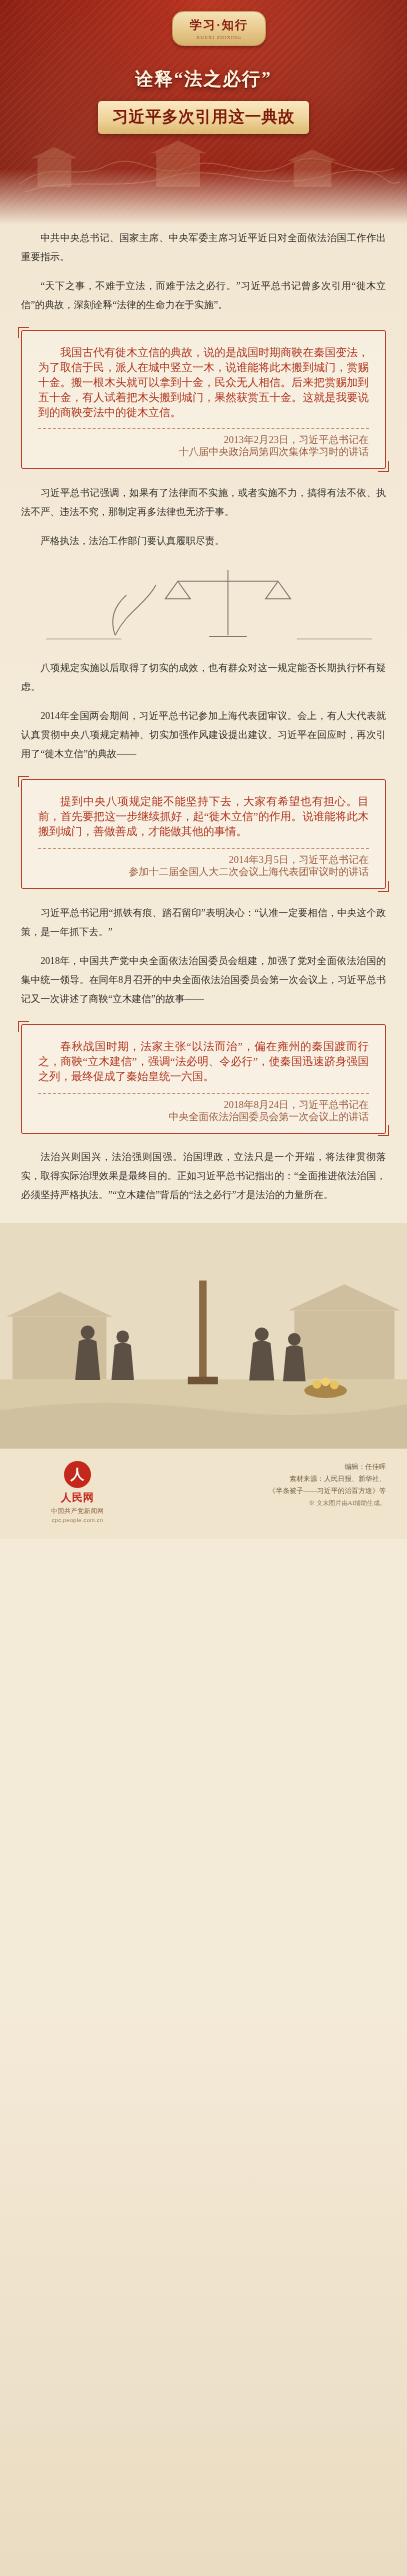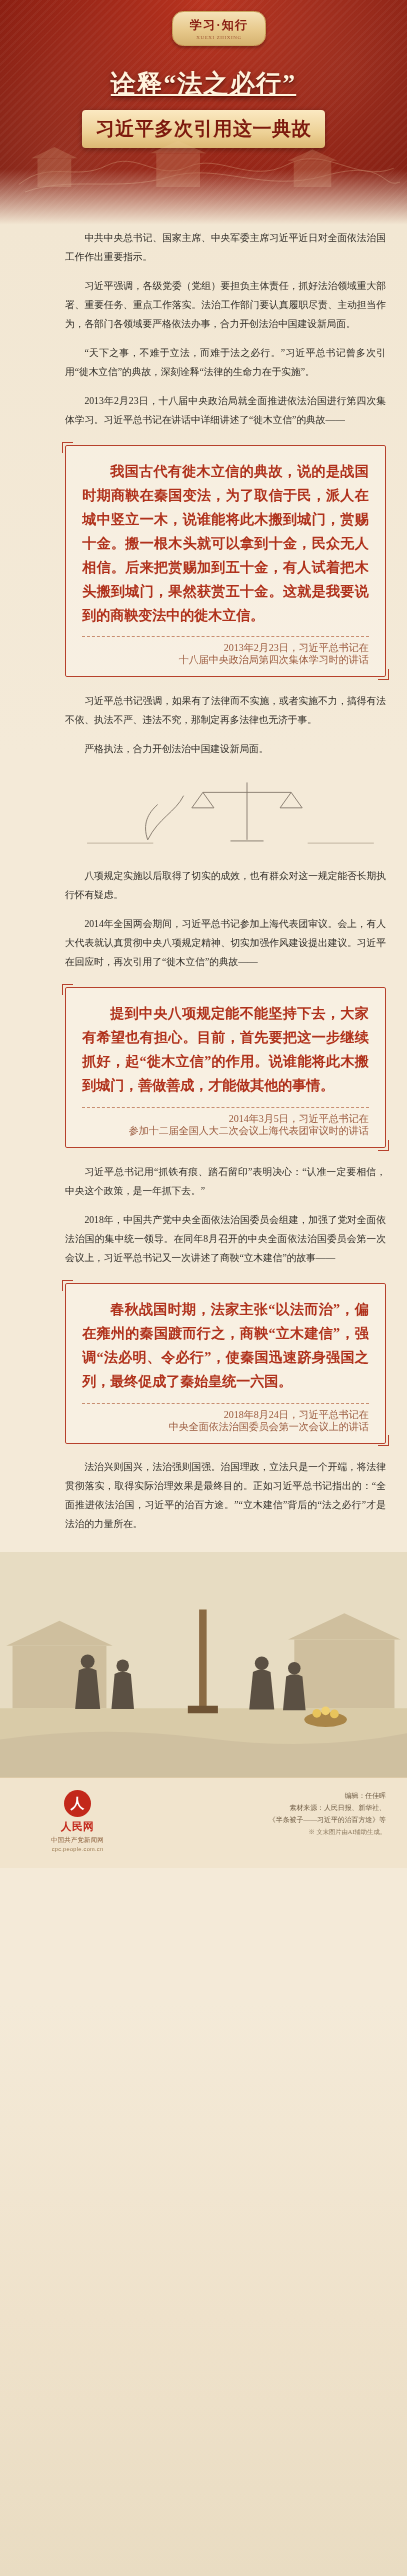--- a/index.html
+++ b/index.html
@@ -69,52 +69,50 @@
     color: #a4603a;
     font-weight: normal;
   }
   .headline {
     position: relative;
     text-align: center;
     margin-top: 21px;
   }
   .headline .line1 {
     font-family: "Liberation Serif", serif;
-    font-size: 25px;
+    font-size: 18px;
     font-weight: bold;
     color: #fff3dd;
     text-shadow: 0 1.3px 0 #6d150b, 0 1.9px 5.6px rgba(0,0,0,0.45);
     letter-spacing: 1.3px;
-    text-decoration: underline;
   }
   .headline .line2 {
     margin-top: 10px;
     display: inline-block;
     font-family: "Liberation Serif", serif;
-    font-size: 19px;
+    font-size: 16px;
     font-weight: bold;
     color: #7d1a0e;
     background: linear-gradient(180deg, #fbe9c2 0%, #edd196 60%, #dcb873 100%);
     padding: 5.6px 13.8px 6.9px 13.8px;
     border-radius: 3.8px;
     box-shadow: 0 1.9px 5px rgba(0,0,0,0.3);
     letter-spacing: 0.6px;
   }
   .banner-deco {
     position: absolute;
     bottom: 27.6px; left: 0; right: 0;
     height: 75px;
     opacity: 0.35;
   }
 
   
   .content {
     position: relative;
     padding: 2.5px 21px 0 21px;
-    margin-left: 44px;
   }
   p.para {
     font-family: "Liberation Serif", serif;
     font-size: 9.7px;
     line-height: 19px;
     color: #2e2b26;
     text-align: justify;
     text-indent: 2em;
     margin: 0 0 10px 0;
   }
@@ -131,27 +129,27 @@
   .quote-block:before, .quote-block:after {
     content: "";
     position: absolute;
     width: 10px; height: 10px;
     border: 1.3px solid #b7412c;
   }
   .quote-block:before { top: -3.8px; left: -3.8px; border-right: none; border-bottom: none; }
   .quote-block:after  { bottom: -3.8px; right: -3.8px; border-left: none; border-top: none; }
   .quote-text {
     font-family: "Liberation Serif", serif;
-    font-size: 14px;
-    line-height: 24px;
+    font-size: 11px;
+    line-height: 15px;
     color: #b0321c;
     text-align: justify;
     text-indent: 2em;
     margin: 0;
-    font-weight: bold;
+    font-weight: normal;
   }
   .quote-rule {
     margin: 8.8px 0 5px 0;
     height: 0;
     border-top: 0.6px dashed #c98f72;
   }
   .quote-source {
     font-family: "Liberation Serif", serif;
     font-size: 10px;
     line-height: 12px;
@@ -262,33 +260,31 @@
         <polygon points="460,62 540,62 500,44"></polygon>
       </g>
     </svg>
 
     <div class="banner-bottom-fade"></div>
   </div>
 
   <div class="content">
 
     <p class="para">中共中央总书记、国家主席、中央军委主席习近平近日对全面依法治国工作作出重要指示。</p>
-    <p class="para">习近平强调，各级党委（党组）要担负主体责任，抓好法治领域重大部署、重要任务、重点工作落实。法治工作部门要认真履职尽责、主动担当作为，各部门各领域要严格依法办事，合力开创法治中国建设新局面。</p>
     <p class="para">“天下之事，不难于立法，而难于法之必行。”习近平总书记曾多次引用“徙木立信”的典故，深刻诠释“法律的生命力在于实施”。</p>
-    <p class="para">2013年2月23日，十八届中央政治局就全面推进依法治国进行第四次集体学习。习近平总书记在讲话中详细讲述了“徙木立信”的典故——</p>
 
     <div class="quote-block">
       <p class="quote-text">我国古代有徙木立信的典故，说的是战国时期商鞅在秦国变法，为了取信于民，派人在城中竖立一木，说谁能将此木搬到城门，赏赐十金。搬一根木头就可以拿到十金，民众无人相信。后来把赏赐加到五十金，有人试着把木头搬到城门，果然获赏五十金。这就是我要说到的商鞅变法中的徙木立信。</p>
       <div class="quote-rule"></div>
       <p class="quote-source">2013年2月23日，习近平总书记在</p>
       <p class="quote-source">十八届中央政治局第四次集体学习时的讲话</p>
     </div>
 
     <p class="para">习近平总书记强调，如果有了法律而不实施，或者实施不力，搞得有法不依、执法不严、违法不究，那制定再多法律也无济于事。</p>
-    <p class="para">严格执法，合力开创法治中国建设新局面。</p>
+    <p class="para">严格执法，法治工作部门要认真履职尽责。</p>
 
     <div class="illus">
       <svg viewBox="0 0 582 150" width="100%" height="94" preserveAspectRatio="xMidYMid meet">
         <g stroke="#6d6257" fill="none" stroke-width="1.6">
           <line x1="330" y1="16" x2="330" y2="120"></line>
           <line x1="250" y1="34" x2="410" y2="34"></line>
           <path d="M250 34 L230 62 L270 62 Z"></path>
           <path d="M410 34 L390 62 L430 62 Z"></path>
           <line x1="300" y1="122" x2="360" y2="122"></line>
           <path d="M150 120 C 170 80, 200 70, 215 40"></path>
@@ -314,21 +310,21 @@
     <p class="para">习近平总书记用“抓铁有痕、踏石留印”表明决心：“认准一定要相信，中央这个政策，是一年抓下去。”</p>
     <p class="para">2018年，中国共产党中央全面依法治国委员会组建，加强了党对全面依法治国的集中统一领导。在同年8月召开的中央全面依法治国委员会第一次会议上，习近平总书记又一次讲述了商鞅“立木建信”的故事——</p>
 
     <div class="quote-block">
       <p class="quote-text">春秋战国时期，法家主张“以法而治”，偏在雍州的秦国踱而行之，商鞅“立木建信”，强调“法必明、令必行”，使秦国迅速跻身强国之列，最终促成了秦始皇统一六国。</p>
       <div class="quote-rule"></div>
       <p class="quote-source">2018年8月24日，习近平总书记在</p>
       <p class="quote-source">中央全面依法治国委员会第一次会议上的讲话</p>
     </div>
 
-    <p class="para">法治兴则国兴，法治强则国强。治国理政，立法只是一个开端，将法律贯彻落实，取得实际治理效果是最终目的。正如习近平总书记指出的：“全面推进依法治国，习近平的治百方途。”“立木建信”背后的“法之必行”才是法治的力量所在。</p>
+    <p class="para">法治兴则国兴，法治强则国强。治国理政，立法只是一个开端，将法律贯彻落实，取得实际治理效果是最终目的。正如习近平总书记指出的：“全面推进依法治国，必须坚持严格执法。”“立木建信”背后的“法之必行”才是法治的力量所在。</p>
   </div>
 
   <div class="bottom-art">
     <svg viewBox="0 0 650 360" width="407" height="225" preserveAspectRatio="none">
       <rect x="0" y="0" width="650" height="360" fill="#e7dcc2"></rect>
       <rect x="0" y="250" width="650" height="110" fill="#d9cba8"></rect>
       <g opacity="0.5" stroke="#b3a display"></g>
 
       <g fill="#cbbb98" opacity="0.85">
         <rect x="20" y="150" width="150" height="100"></rect>

